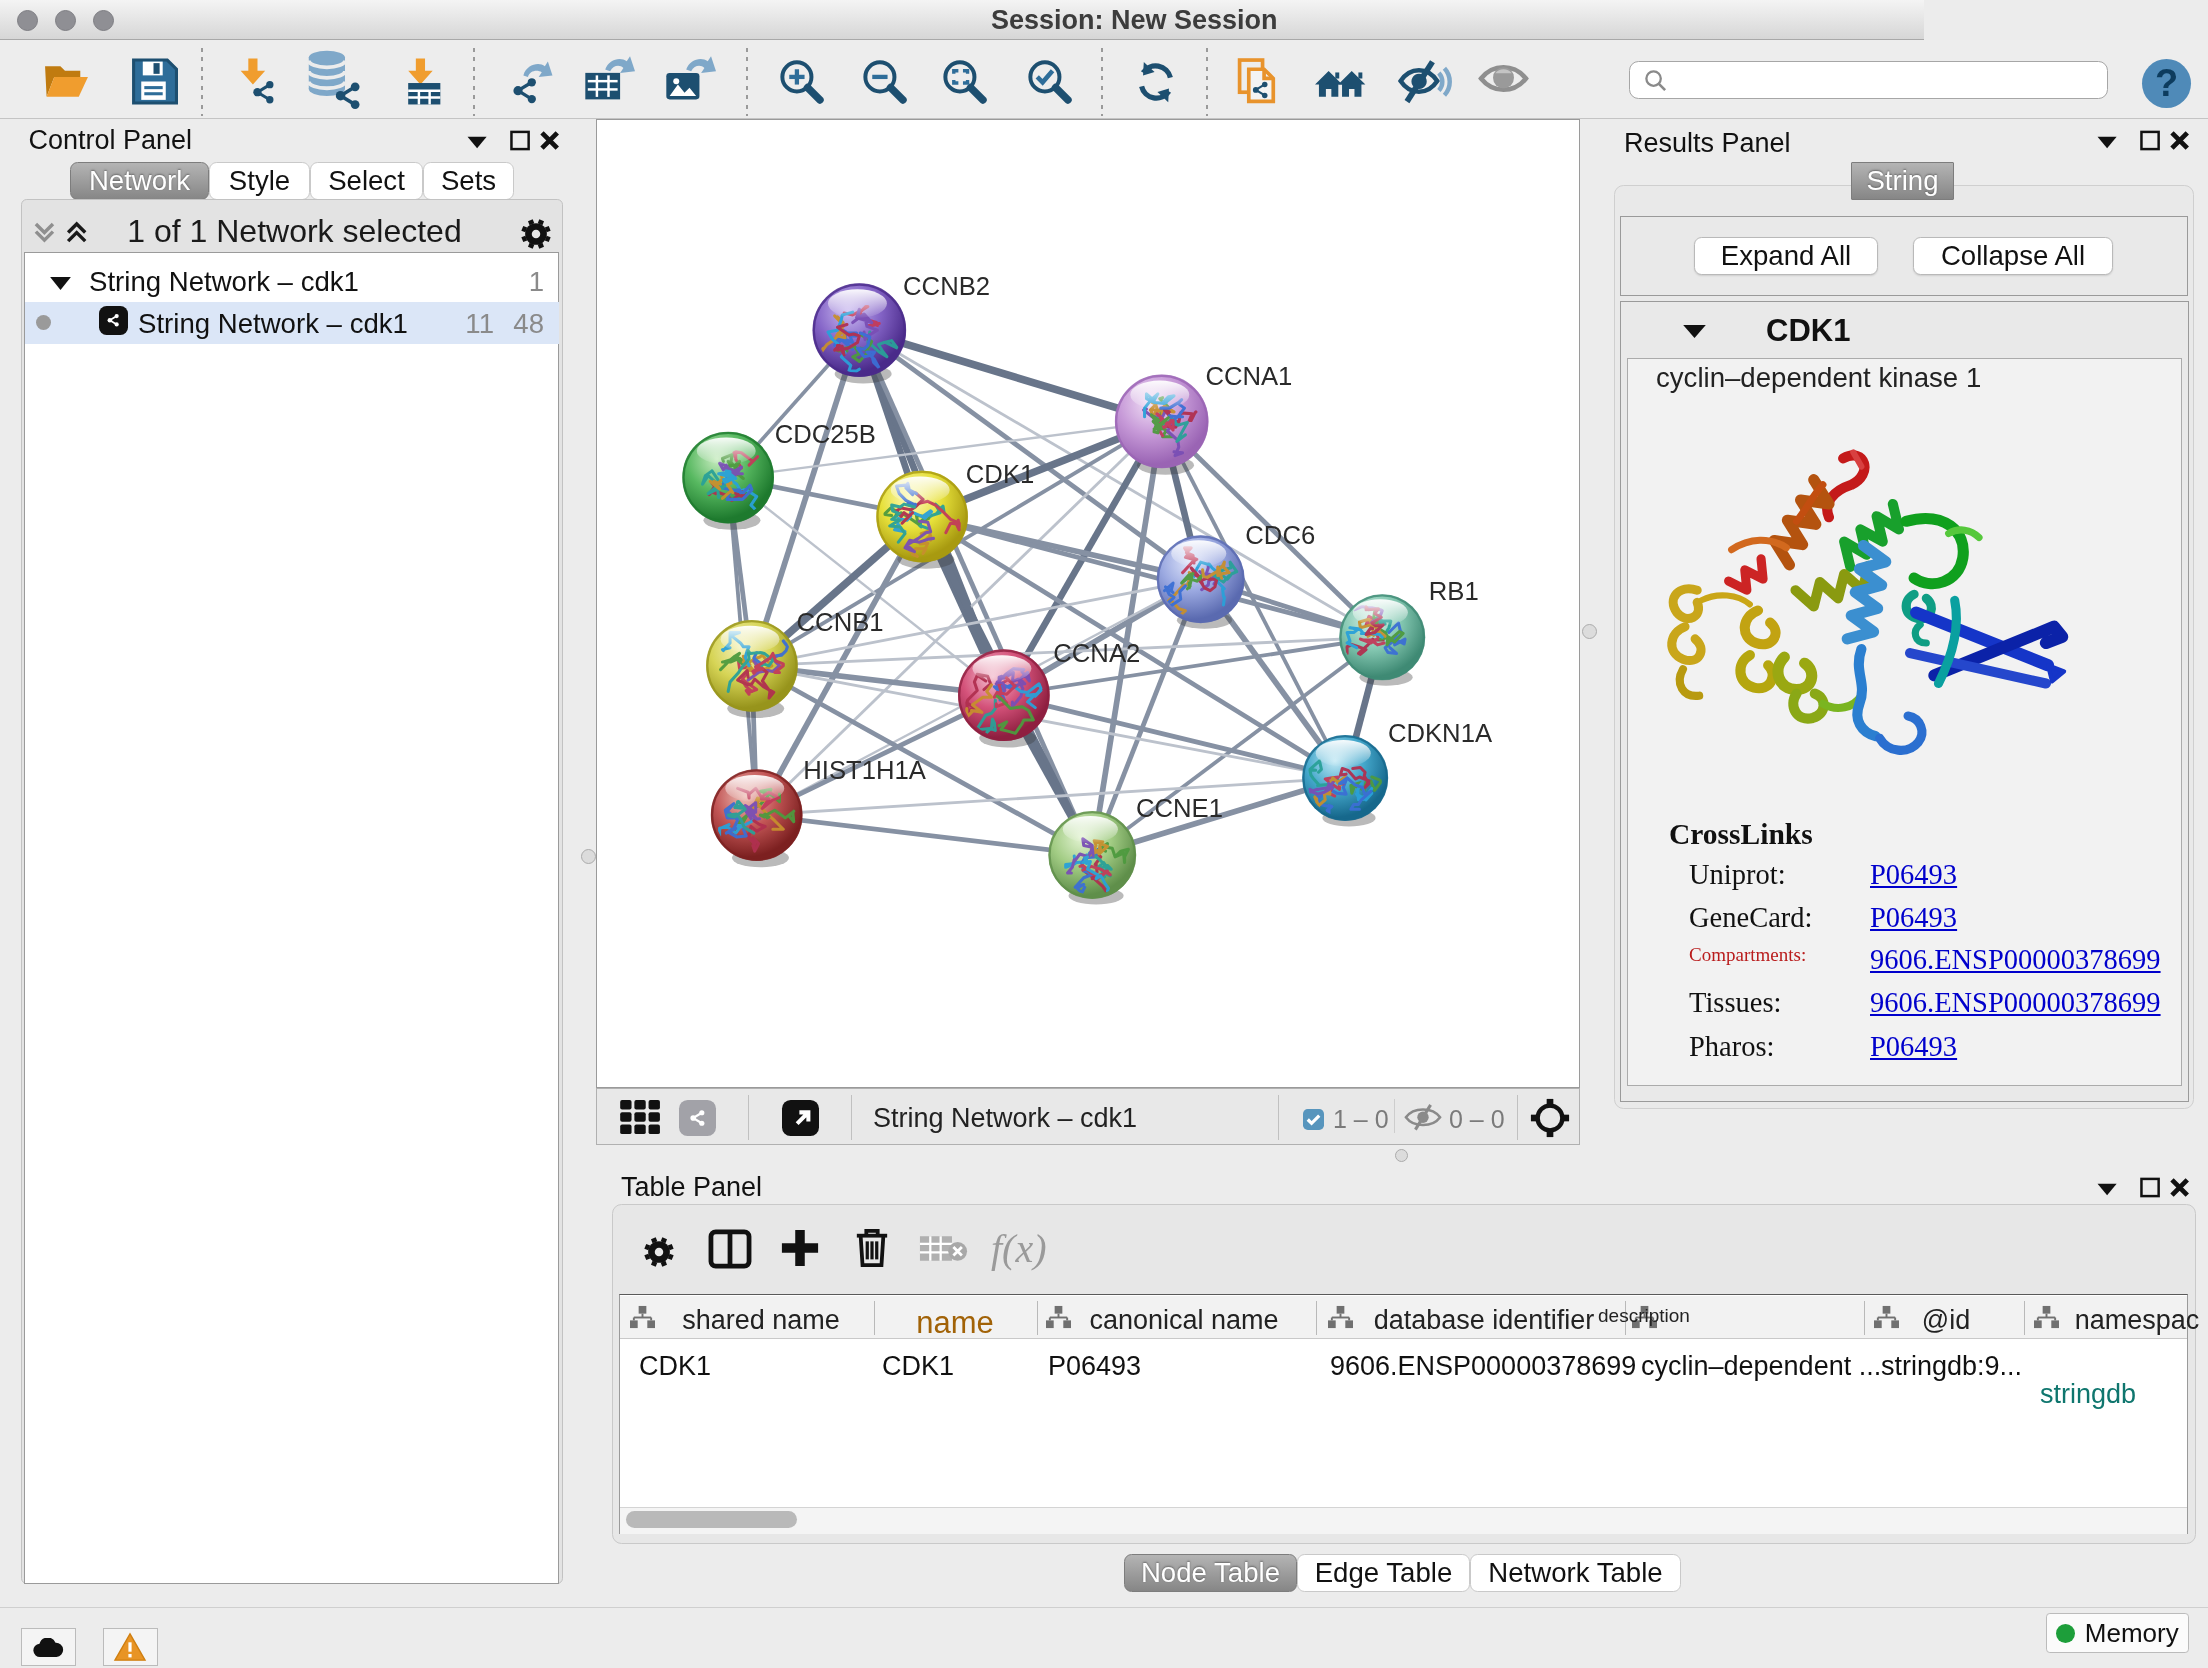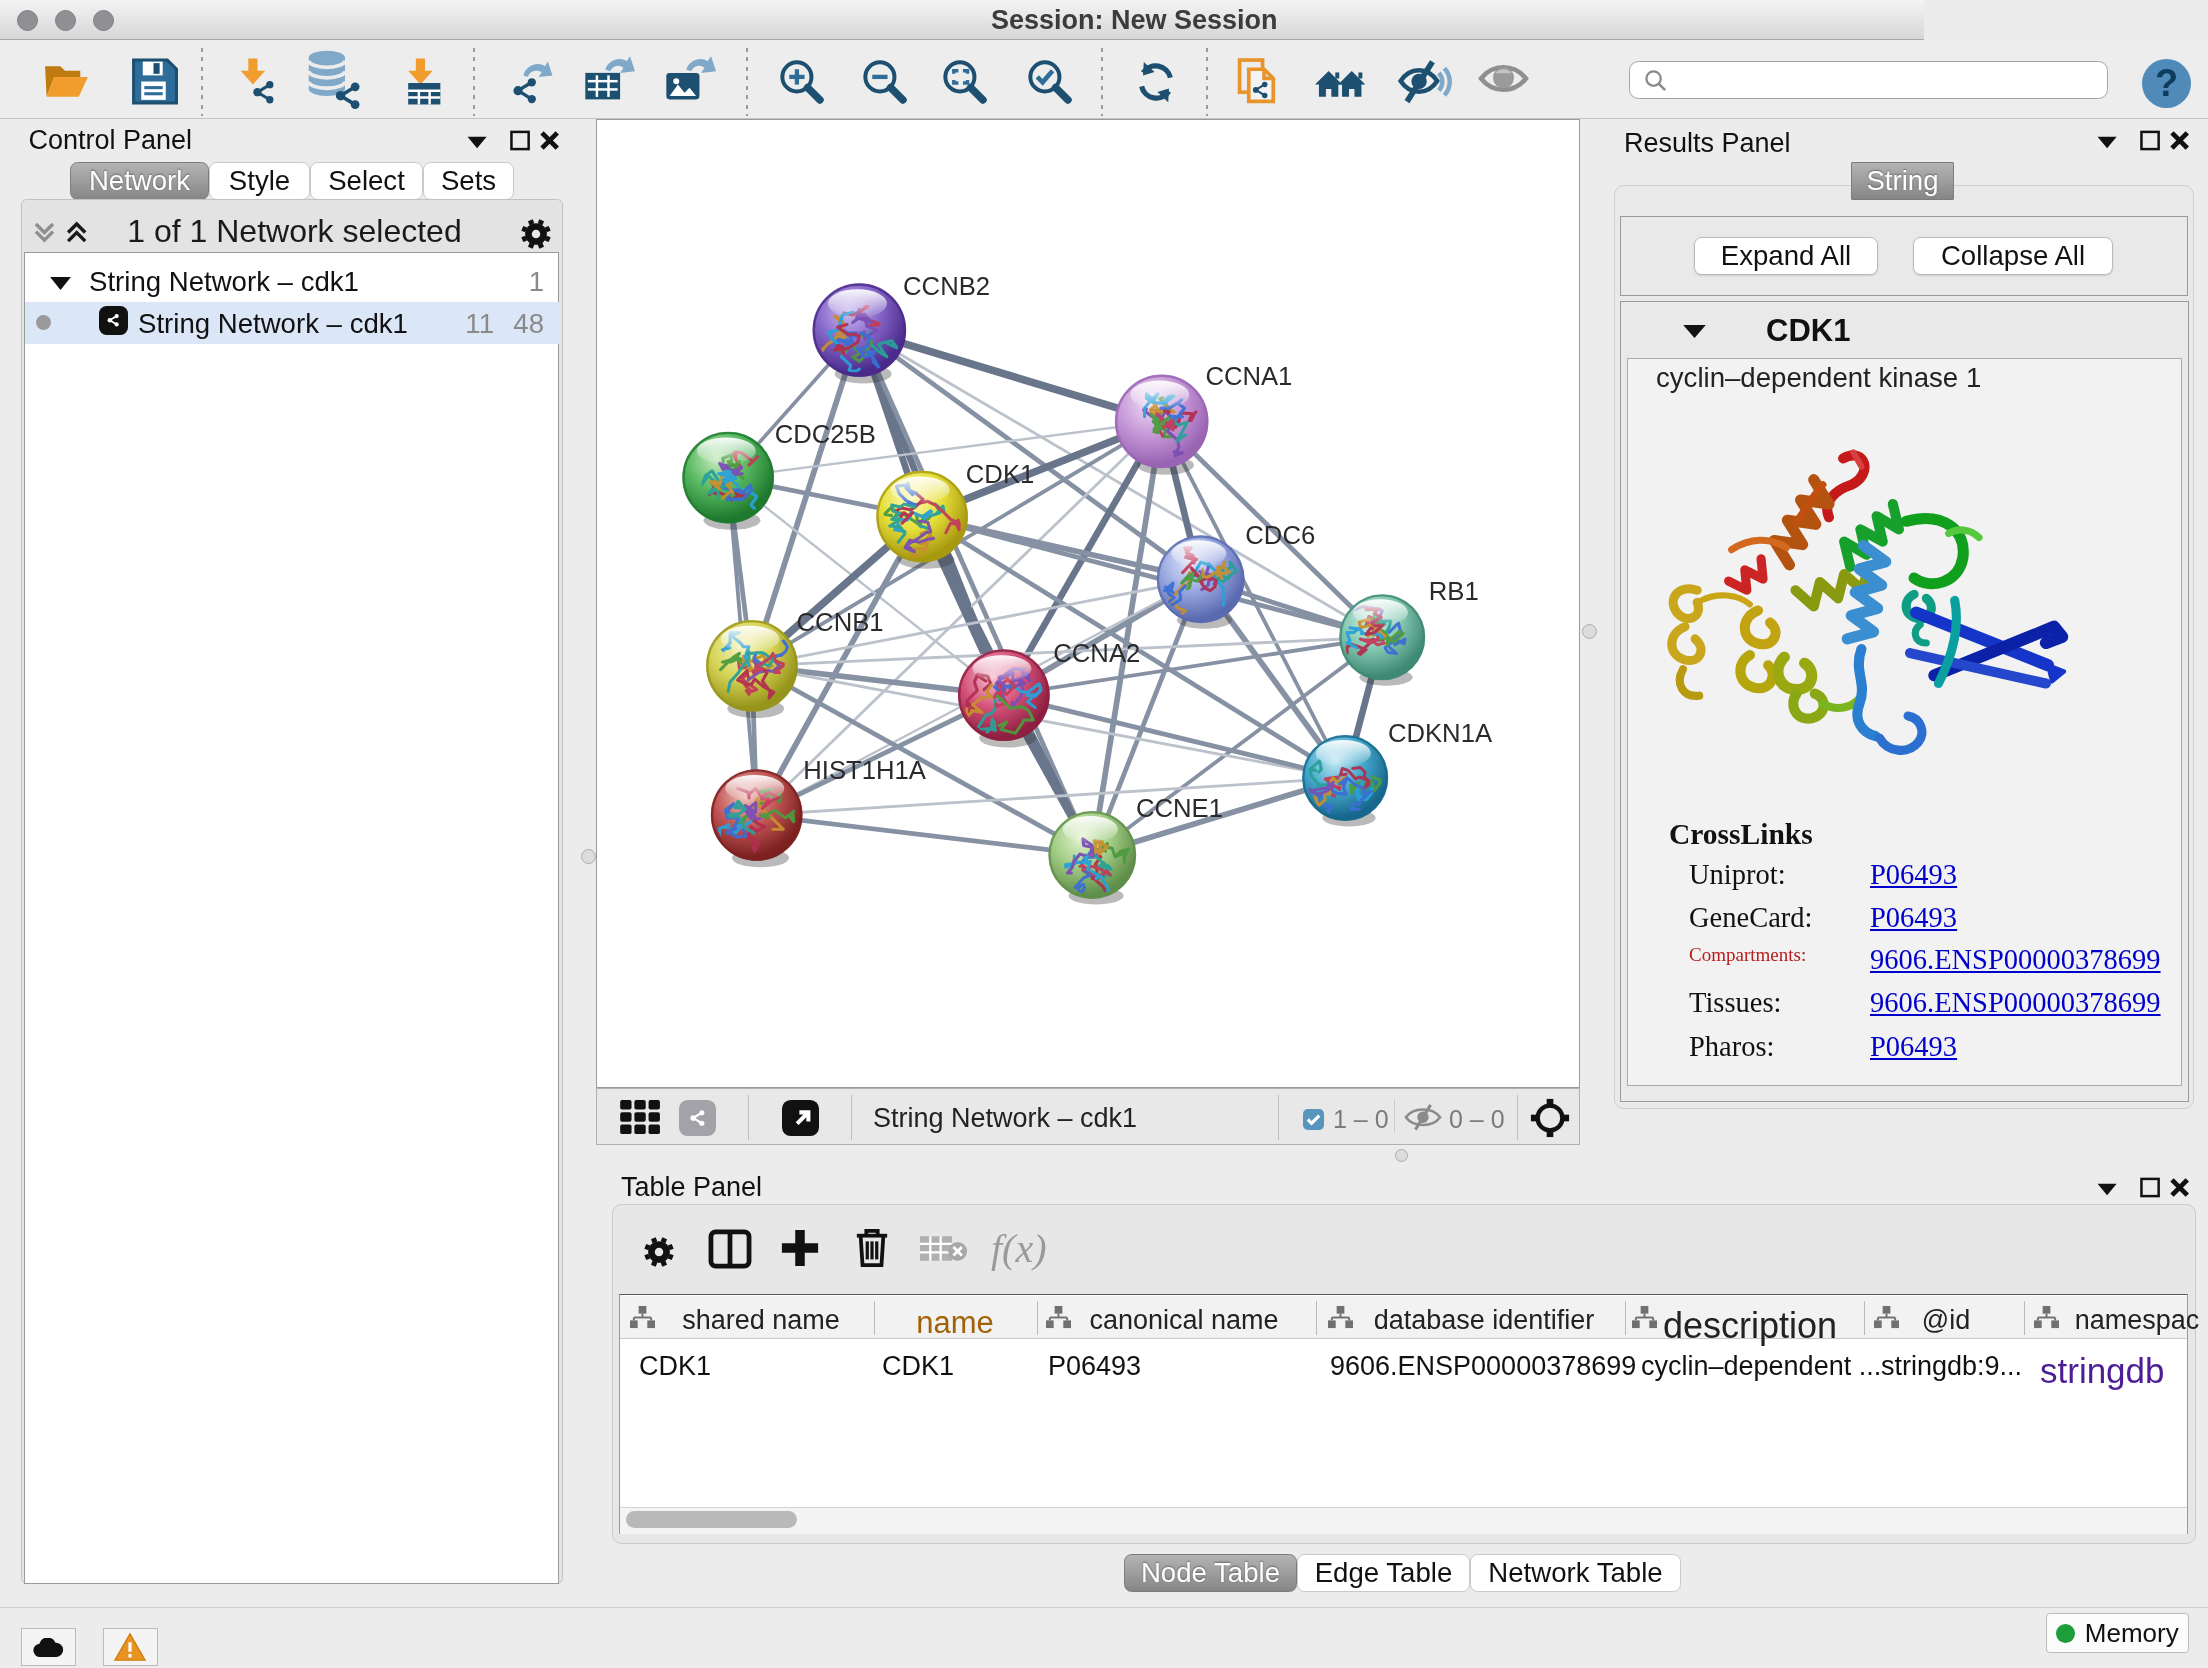--- a/index.html
+++ b/index.html
@@ -765,21 +765,21 @@
 <div class="abs" style="left:1332px;top:1305px;width:304px;text-align:center;font-size:27px;color:#222">database identifier</div>
 <svg class="abs" style="left:1632px;top:1305px" width="25" height="25" viewBox="0 0 26 26">
     <rect x="9" y="1" width="8" height="8" fill="#707070"></rect>
     <line x1="13" y1="9" x2="13" y2="13" stroke="#707070" stroke-width="2"></line>
     <line x1="4" y1="13" x2="22" y2="13" stroke="#707070" stroke-width="2"></line>
     <line x1="4" y1="13" x2="4" y2="16" stroke="#707070" stroke-width="2"></line>
     <line x1="22" y1="13" x2="22" y2="16" stroke="#707070" stroke-width="2"></line>
     <rect x="0" y="16" width="8" height="8" fill="#707070"></rect>
     <rect x="18" y="16" width="8" height="8" fill="#707070"></rect>
   </svg>
-<div class="abs" style="left:1598px;top:1305px;width:304px;text-align:center;font-size:36px;color:#222">description</div>
+<div class="abs" style="left:1598px;top:1305px;width:304px;text-align:left;font-size:19px;color:#222">description</div>
 <svg class="abs" style="left:1874px;top:1305px" width="25" height="25" viewBox="0 0 26 26">
     <rect x="9" y="1" width="8" height="8" fill="#707070"></rect>
     <line x1="13" y1="9" x2="13" y2="13" stroke="#707070" stroke-width="2"></line>
     <line x1="4" y1="13" x2="22" y2="13" stroke="#707070" stroke-width="2"></line>
     <line x1="4" y1="13" x2="4" y2="16" stroke="#707070" stroke-width="2"></line>
     <line x1="22" y1="13" x2="22" y2="16" stroke="#707070" stroke-width="2"></line>
     <rect x="0" y="16" width="8" height="8" fill="#707070"></rect>
     <rect x="18" y="16" width="8" height="8" fill="#707070"></rect>
   </svg>
 <div class="abs" style="left:1794px;top:1305px;width:304px;text-align:center;font-size:27px;color:#222">@id</div>
@@ -792,21 +792,21 @@
     <rect x="0" y="16" width="8" height="8" fill="#707070"></rect>
     <rect x="18" y="16" width="8" height="8" fill="#707070"></rect>
   </svg>
 <div class="abs" style="left:1985px;top:1305px;width:304px;text-align:center;font-size:27px;color:#222">namespac</div>
 <div class="abs" style="left:639px;top:1351px;font-size:27px;color:#111">CDK1</div>
 <div class="abs" style="left:804px;top:1351px;width:228px;text-align:center;font-size:27px;color:#111">CDK1</div>
 <div class="abs" style="left:1048px;top:1351px;font-size:27px;color:#111">P06493</div>
 <div class="abs" style="left:1330px;top:1351px;font-size:27px;color:#111">9606.ENSP00000378699</div>
 <div class="abs" style="left:1641px;top:1351px;font-size:27px;color:#111">cyclin–dependent ...</div>
 <div class="abs" style="left:1881px;top:1351px;font-size:27px;color:#111">stringdb:9...</div>
-<div class="abs" style="left:2040px;top:1351px;font-size:35px;color:#4c1d95">stringdb</div>
+<div class="abs" style="left:2040px;top:1379px;font-size:27px;color:#0f766e">stringdb</div>
 <div class="abs" style="left:620px;top:1507px;width:1567px;height:27px;background:#f4f4f4;border-top:1px solid #d4d4d4"></div>
 <div class="abs" style="left:626px;top:1511px;width:171px;height:17px;background:#b9b9b9;border-radius:8.6px"></div>
 <div class="tab sel" style="left:1124px;top:1554px;width:173px">Node Table</div>
 <div class="tab" style="left:1297px;top:1554px;width:173px">Edge Table</div>
 <div class="tab" style="left:1470px;top:1554px;width:211px">Network Table</div>
 <div class="abs" style="left:0;top:1607px;width:2208px;height:1px;background:#cfcfcf"></div>
 <div class="abs" style="left:21px;top:1628px;width:55px;height:38px;background:#f4f4f4;border:1px solid #bbb;display:flex;align-items:center;justify-content:center"></div>
 <svg class="abs" style="left:31px;top:1638px" width="34" height="21" viewBox="0 0 36 22">
     <path d="M10 20 a7 7 0 0 1 -1-14 a9 9 0 0 1 17-1 a6.5 6.5 0 0 1 1 15z" fill="#111"></path>
   </svg>

